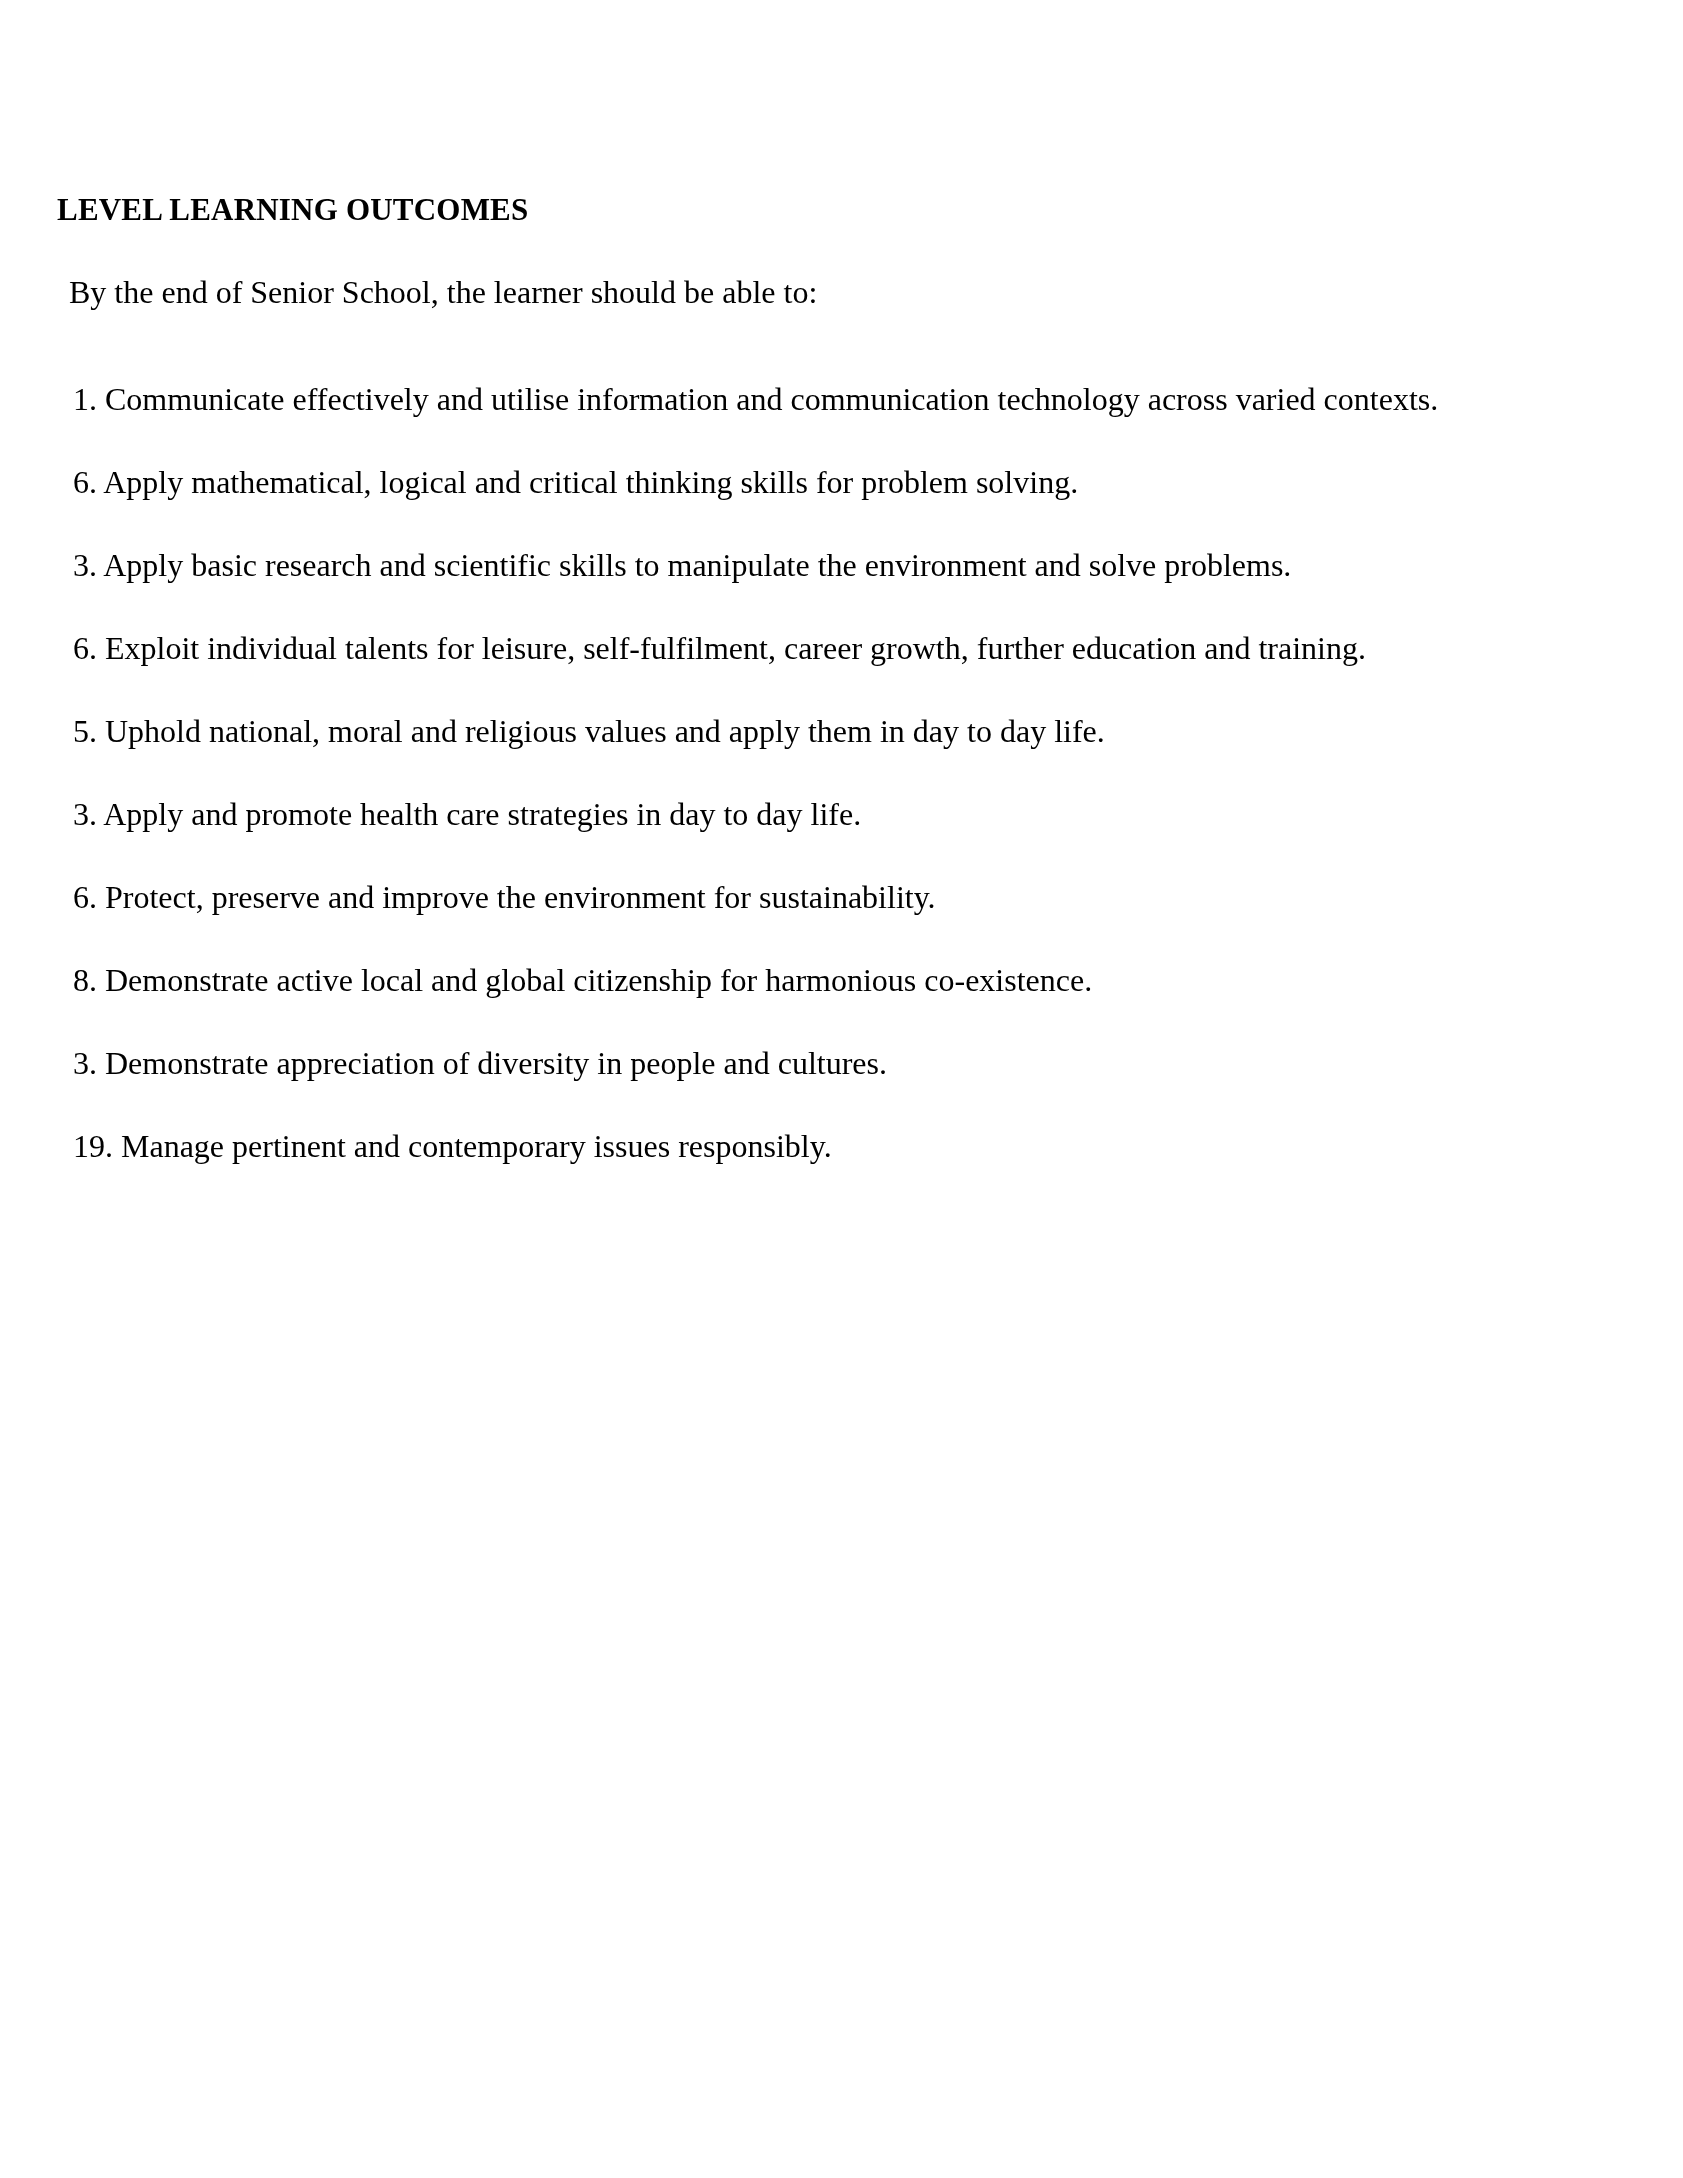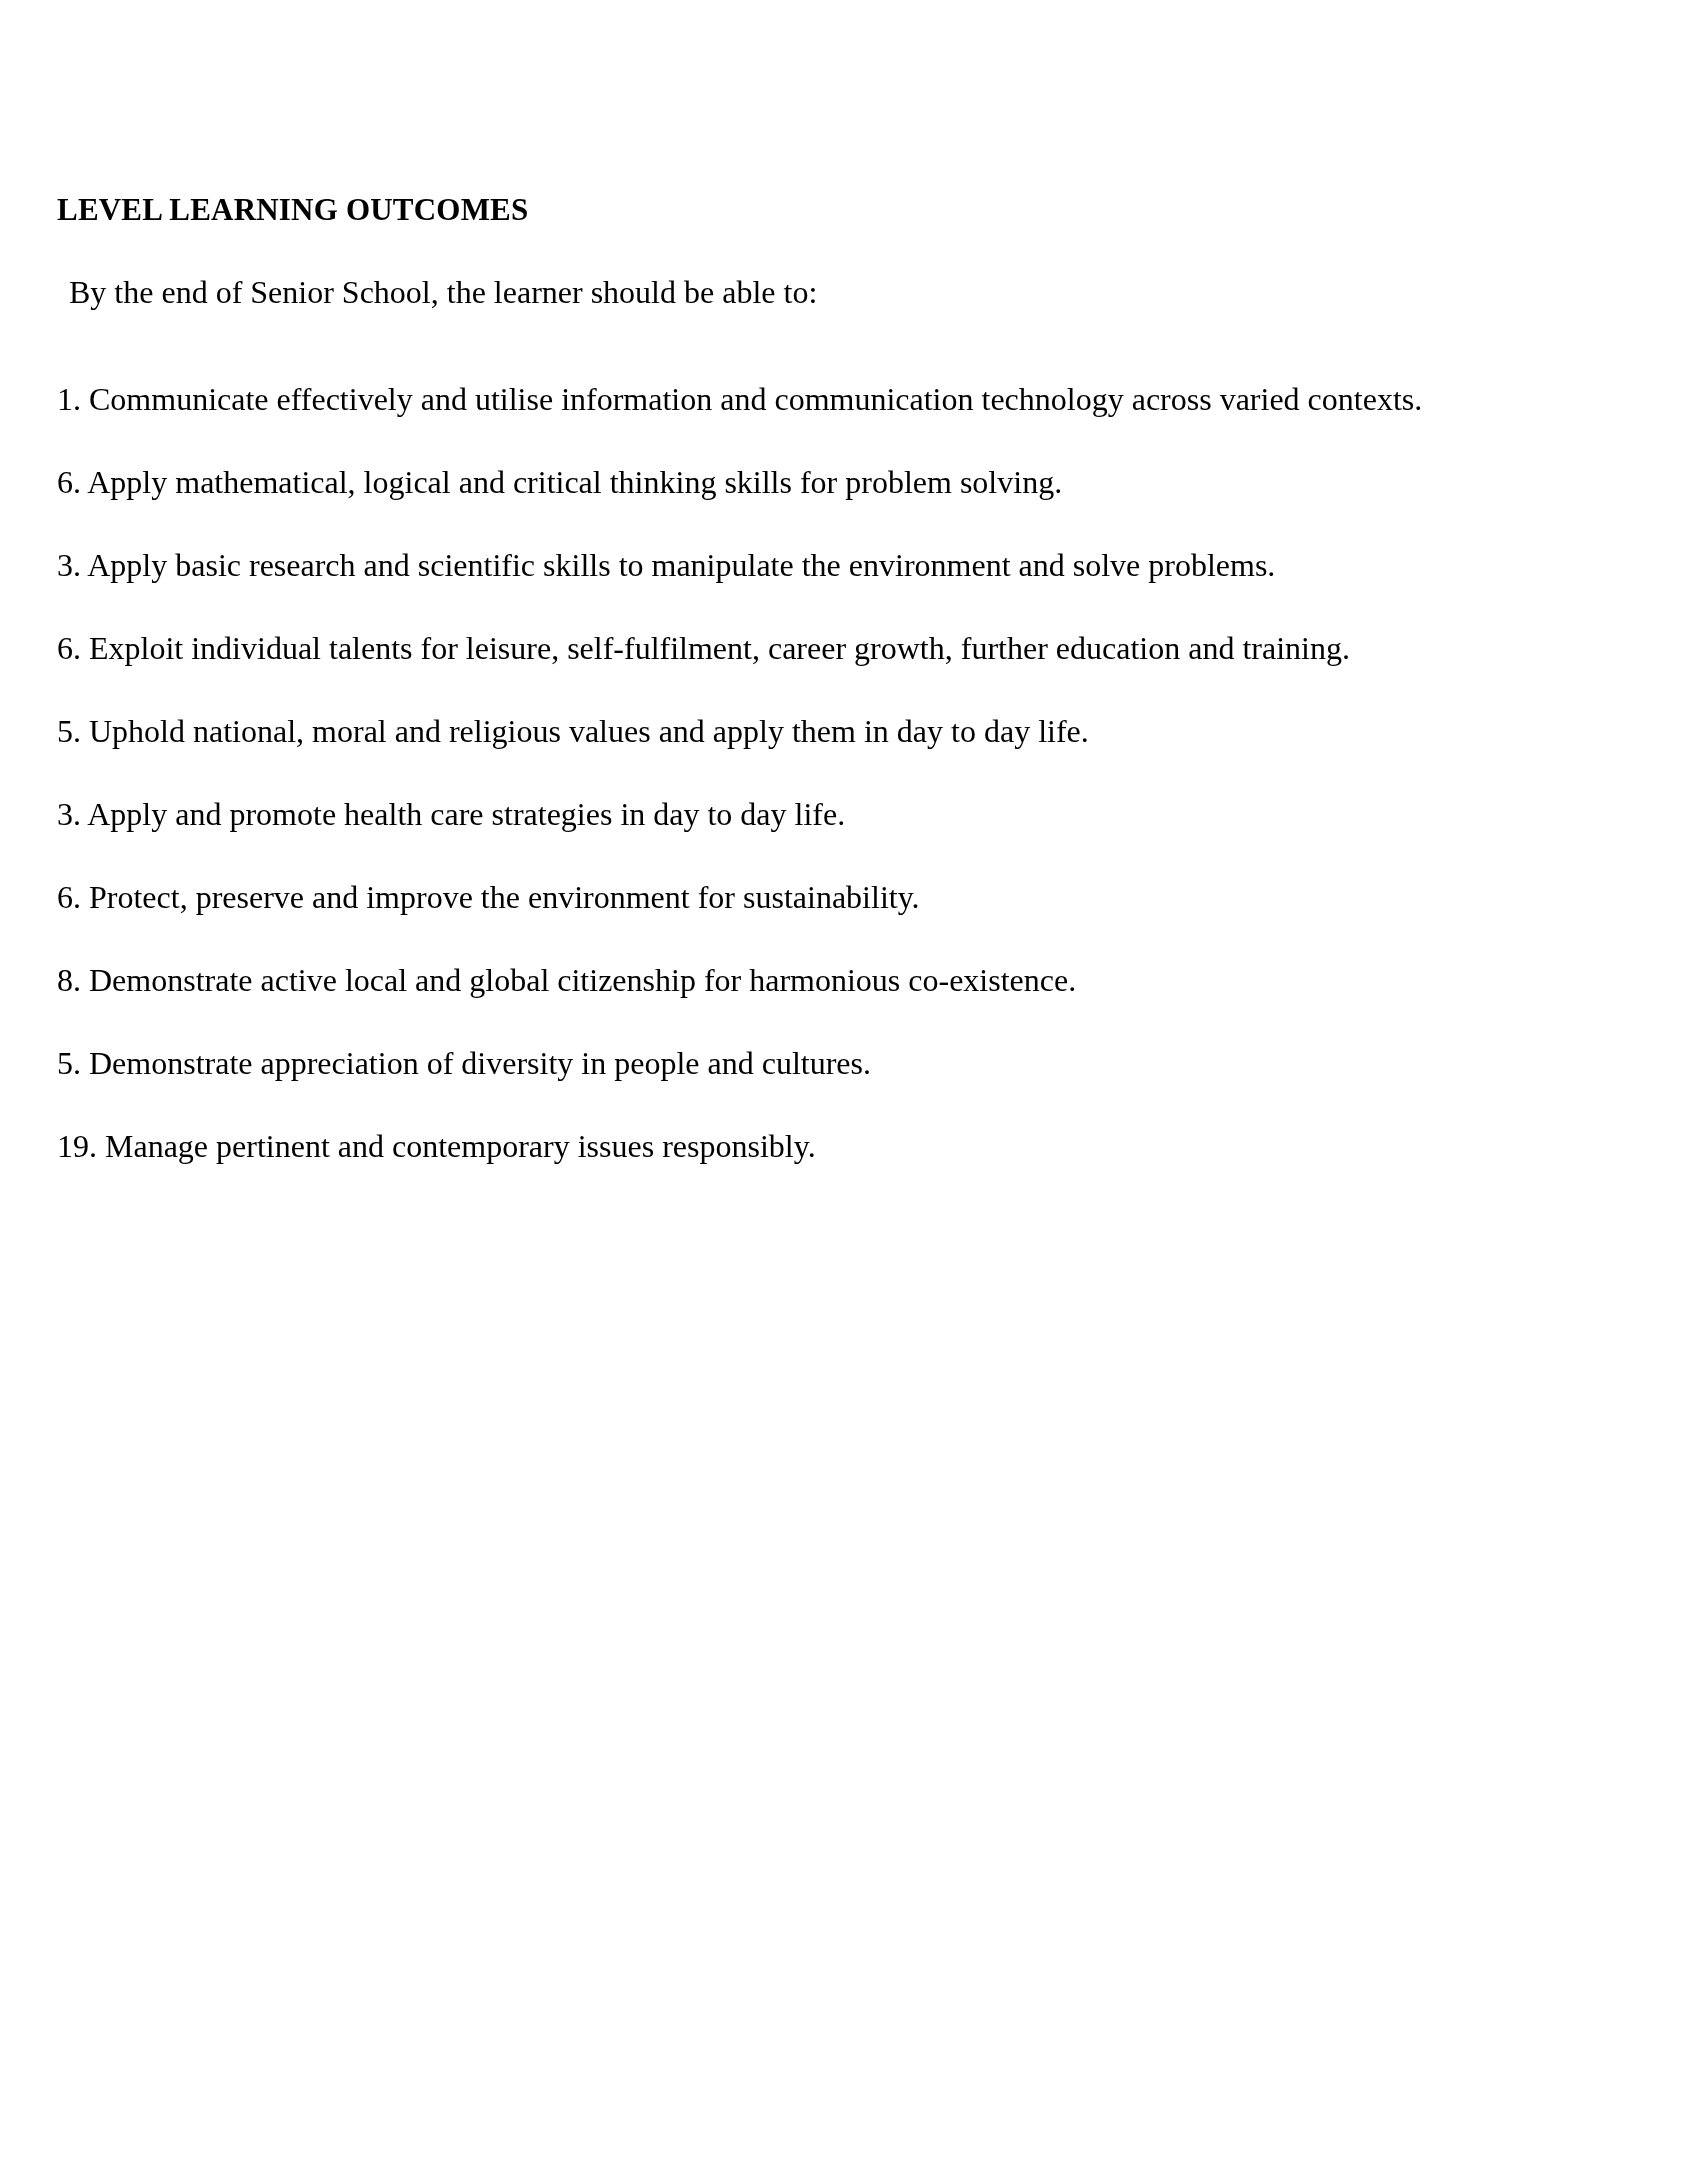--- a/index.html
+++ b/index.html
@@ -40,21 +40,21 @@
 
   .intro-line {
     font-size: 32px;
     line-height: 1.0;
     margin: 0 0 50px 12px;
     color: #000000;
     font-weight: normal;
   }
 
   .outcomes-list {
-    margin: 0;
+    margin: 16px;
     padding: 0;
     list-style: none;
   }
 
   .outcome-item {
     font-size: 32px;
     line-height: 83px;
     margin: 0;
     padding: 0;
     color: #000000;
@@ -78,18 +78,18 @@
 
   <ol class="outcomes-list">
     <li class="outcome-item">1. Communicate effectively and utilise information and communication technology across varied contexts.</li>
     <li class="outcome-item">6. Apply mathematical, logical and critical thinking skills for problem solving.</li>
     <li class="outcome-item">3. Apply basic research and scientific skills to manipulate the environment and solve problems.</li>
     <li class="outcome-item narrow">6. Exploit individual talents for leisure, self-fulfilment, career growth, further education and training.</li>
     <li class="outcome-item">5. Uphold national, moral and religious values and apply them in day to day life.</li>
     <li class="outcome-item">3. Apply and promote health care strategies in day to day life.</li>
     <li class="outcome-item">6. Protect, preserve and improve the environment for sustainability.</li>
     <li class="outcome-item">8. Demonstrate active local and global citizenship for harmonious co-existence.</li>
-    <li class="outcome-item">5. Demonstrate appreciation of diversity in people and cultures.</li>
+    <li class="outcome-item">3. Demonstrate appreciation of diversity in people and cultures.</li>
     <li class="outcome-item">19. Manage pertinent and contemporary issues responsibly.</li>
   </ol>
 
 </div>
 
 
 </body></html>

